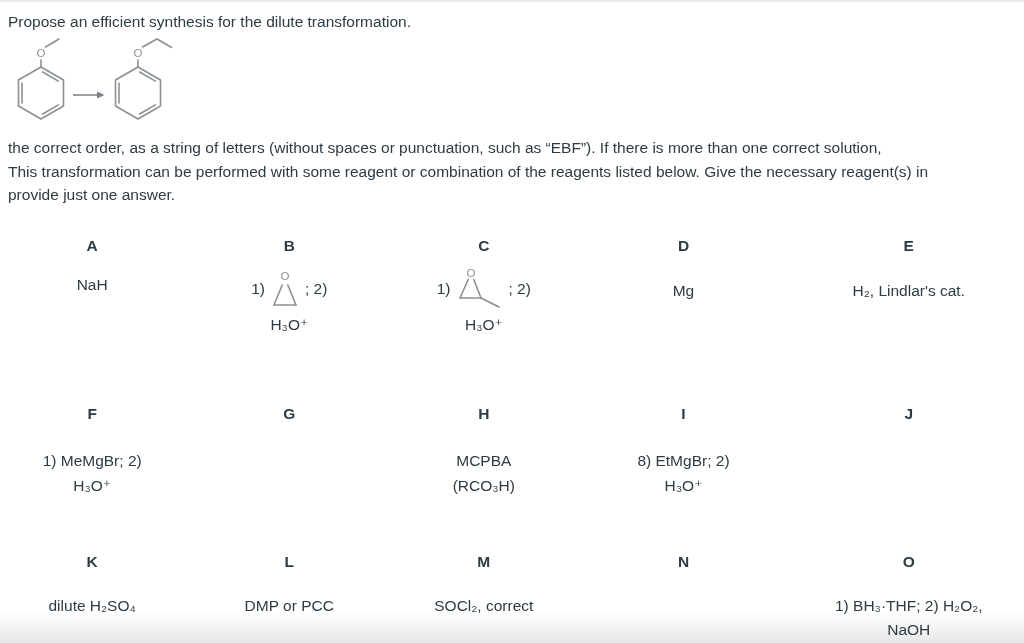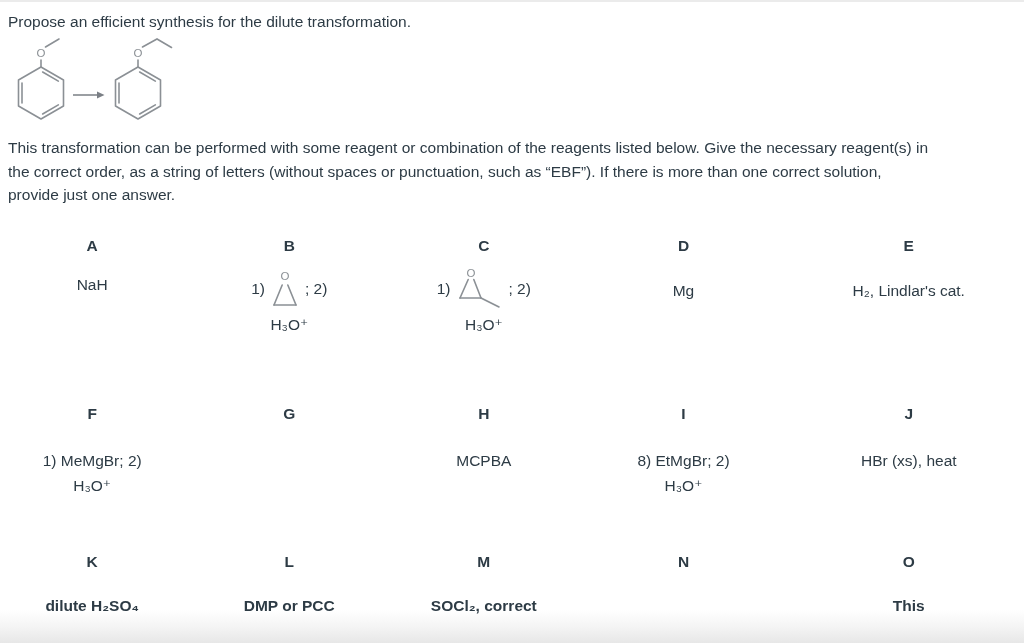--- a/index.html
+++ b/index.html
@@ -37,21 +37,21 @@
   .letter { font-weight: bold; line-height: 18px; }
 
   .row1 .content-text { margin-top: 26px; line-height: 20px; }
   .row1 .content-text.low { margin-top: 20px; }
   .structline { margin-top: 10px; height: 48px; display: flex; align-items: center; justify-content: center; gap: 5px; }
   .epox line { stroke: #8b9095; stroke-width: 1.6; stroke-linecap: round; }
   .line2 { margin-top: 2px; line-height: 20px; }
 
   .row2 .content, .row3 .content { margin-top: 25px; }
   .row2 .content div { line-height: 25px; }
-  .row3 .content { margin-top: 23px; font-weight: bold; }
+  .row3 .content { margin-top: 23px; }
   .row3 .content div { line-height: 24px; }
   .st-italic { font-style: italic; }
 </style>
 </head>
 <body>
 
 <p class="prompt">Propose an efficient synthesis for the dilute transformation.</p>
 
 <div class="reaction">
 
@@ -75,22 +75,22 @@
     <line x1="8" y1="47" x2="8" y2="67"></line>
     <line x1="28.65" y1="36" x2="44.35" y2="45.1"></line>
     <line x1="44.35" y1="68.9" x2="28.65" y2="78"></line>
     <line x1="27" y1="31" x2="27" y2="24"></line>
     <text x="27" y="21">O</text>
     <polyline points="31.5,11 46,3 60.5,11.5"></polyline>
   </svg>
 </div>
 
 <div class="instructions">
+  <div>the correct order, as a string of letters (without spaces or punctuation, such as “EBF”). If there is more than one correct solution,</div>
   <div>This transformation can be performed with some reagent or combination of the reagents listed below. Give the necessary reagent(s) in</div>
-  <div>the correct order, as a string of letters (without spaces or punctuation, such as “EBF”). If there is more than one correct solution,</div>
   <div>provide just one answer.</div>
 </div>
 
 <div class="rrow row1">
   <div class="cell">
     <div class="letter">A</div>
     <div class="content-text low">NaH</div>
   </div>
   <div class="cell">
     <div class="letter">B</div>
@@ -139,34 +139,32 @@
       <div>H₃O⁺</div>
     </div>
   </div>
   <div class="cell">
     <div class="letter">G</div>
   </div>
   <div class="cell">
     <div class="letter">H</div>
     <div class="content">
       <div>MCPBA</div>
+      <div>(RCO₃H)</div>
     </div>
   </div>
   <div class="cell">
     <div class="letter">I</div>
     <div class="content">
       <div>8) EtMgBr; 2)</div>
       <div>H₃O⁺</div>
     </div>
   </div>
   <div class="cell">
     <div class="letter">J</div>
-    <div class="content">
-      <div>HBr (xs), heat</div>
-    </div>
   </div>
 </div>
 
 <div class="rrow row3">
   <div class="cell">
     <div class="letter">K</div>
     <div class="content">
       <div>dilute H₂SO₄</div>
     </div>
   </div>
@@ -181,16 +179,17 @@
     <div class="content">
       <div>SOCl₂, correct</div>
     </div>
   </div>
   <div class="cell">
     <div class="letter">N</div>
   </div>
   <div class="cell">
     <div class="letter">O</div>
     <div class="content">
-      <div>This</div>
+      <div>1) BH₃·THF; 2) H₂O₂,</div>
+      <div>NaOH</div>
     </div>
   </div>
 </div>
 
 </body></html>

